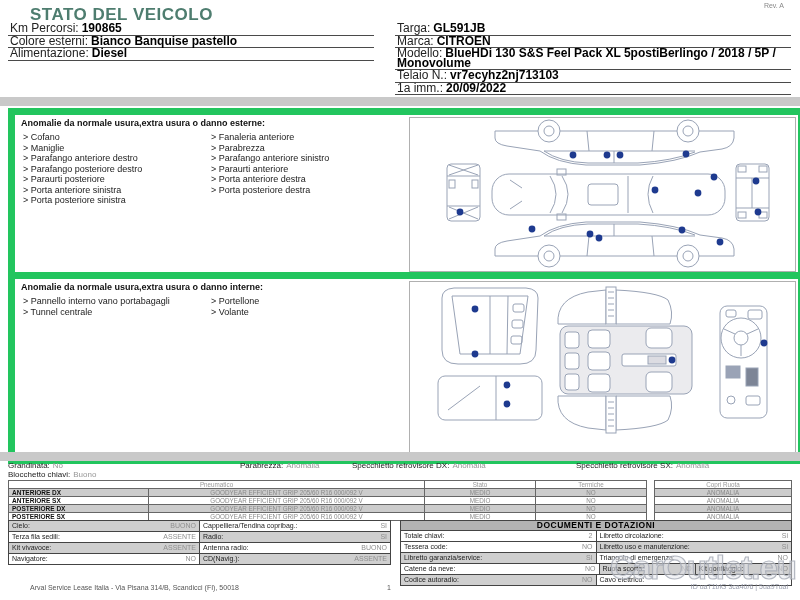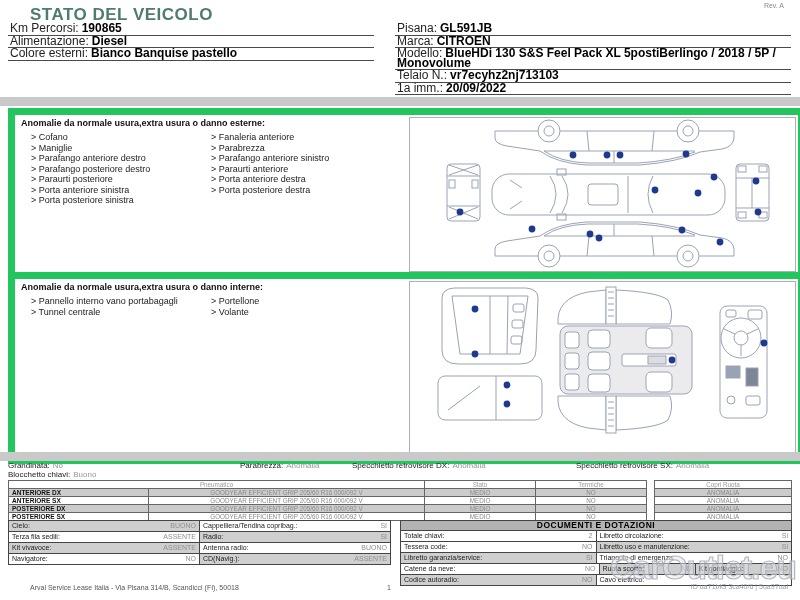--- a/index.html
+++ b/index.html
@@ -20,21 +20,21 @@
   
   .bar{left:0;width:800px;height:9px;background:#c9c9c9;}
   .bar1{top:97px;} .bar2{top:452px;}
   
   .section{left:8px;width:783px;border:7px solid #22c55e;background:#fff;}
   .sec-ext{top:108px;height:159px;}
   .sec-int{top:272px;height:178px;}
   .sec-head{position:absolute;left:6px;top:3px;font-size:9px;font-weight:bold;color:#111;}
   .anoms{position:absolute;top:17px;font-size:9px;line-height:10.5px;color:#222;}
   .anoms ul{margin:0;padding:0;list-style:none;width:178px;}
-  .col1{left:16px;} .col2{left:196px;}
+  .col1{left:8px;} .col2{left:196px;}
   .diagram{position:absolute;top:2px;right:2px;width:385px;border:1px solid #b0b0b0;background:#fff;}
   .diagram svg{display:block;}
   
   .summary{left:8px;top:461px;width:784px;font-size:8px;height:18px;}
   .s-item{position:absolute;white-space:nowrap;}
   .s-item .lbl{color:#222;} .s-item .val{color:#979797;margin-left:3px;}
   .s-grand{left:0;top:0;} .s-parab{left:232px;top:0;} .s-dx{left:344px;top:0;}
   .s-sx{left:568px;top:0;} .s-block{left:0;top:9px;}
   
   table{border-collapse:collapse;table-layout:fixed;}
@@ -74,26 +74,26 @@
 </head>
 <body>
 
 <div>
 
   <div class="abs page-title">STATO DEL VEICOLO</div>
   <div class="abs rev">Rev. A</div>
 
   <div class="abs info-block info-left">
     <div class="info-row"><span>Km Percorsi:</span><b>190865</b></div>
+    <div class="info-row"><span>Colore esterni:</span><b>Bianco Banquise pastello</b></div>
     <div class="info-row"><span>Alimentazione:</span><b>Diesel</b></div>
-    <div class="info-row"><span>Colore esterni:</span><b>Bianco Banquise pastello</b></div>
   </div>
 
   <div class="abs info-block info-right">
-    <div class="info-row"><span>Pisana:</span><b>GL591JB</b></div>
+    <div class="info-row"><span>Targa:</span><b>GL591JB</b></div>
     <div class="info-row"><span>Marca:</span><b>CITROEN</b></div>
     <div class="info-row"><span>Modello:</span><b>BlueHDi 130 S&amp;S Feel Pack XL 5postiBerlingo / 2018 / 5P / Monovolume</b></div>
     <div class="info-row"><span>Telaio N.:</span><b>vr7ecyhz2nj713103</b></div>
     <div class="info-row"><span>1a imm.:</span><b>20/09/2022</b></div>
   </div>
 
   <div class="abs bar bar1"></div>
 
   <div class="abs section sec-ext">
     <div class="sec-head">Anomalie da normale usura,extra usura o danno esterne:</div>

